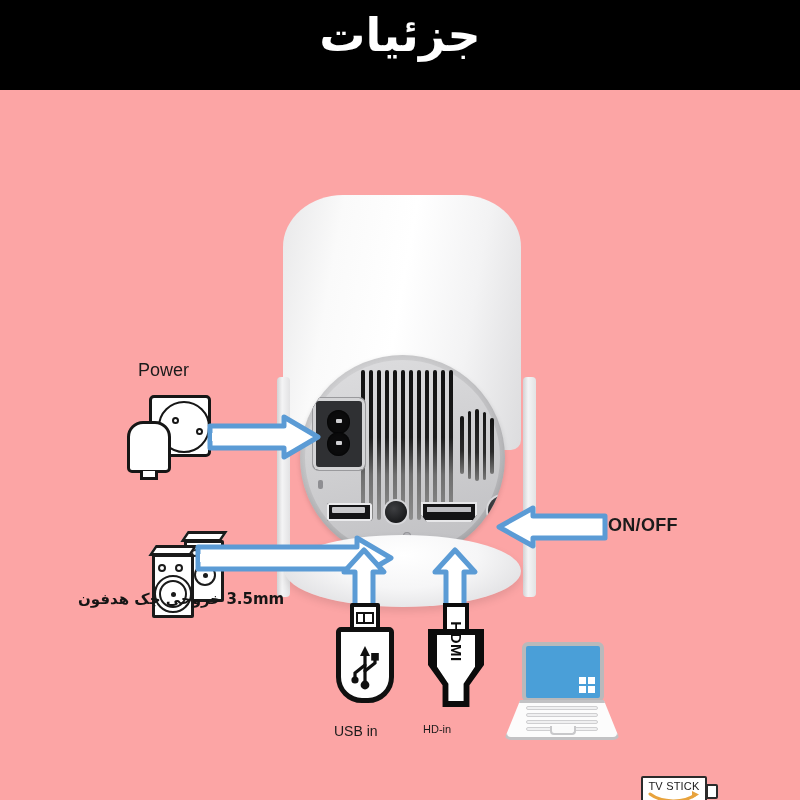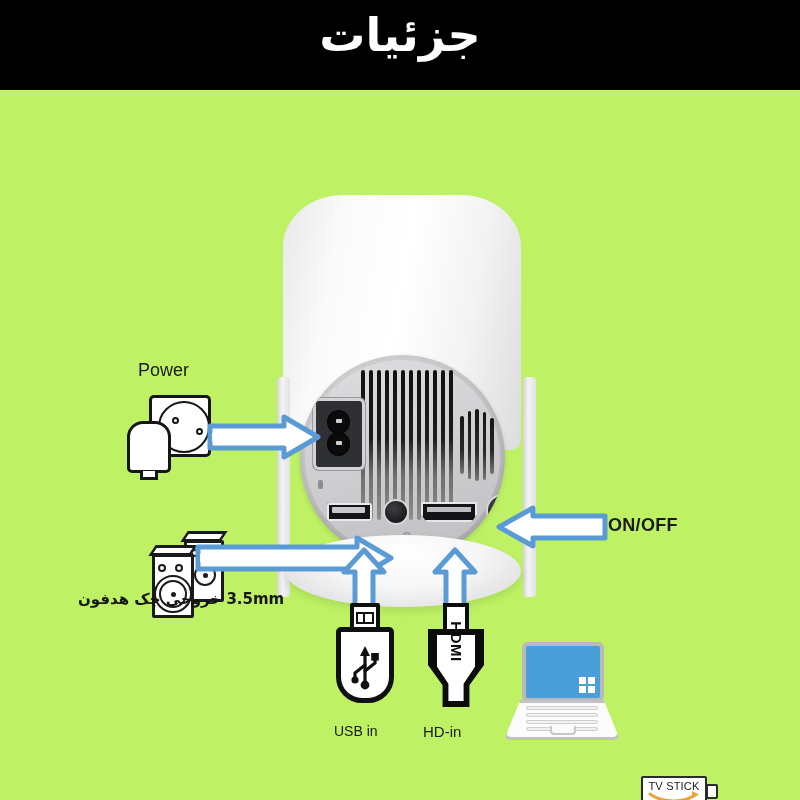--- a/index.html
+++ b/index.html
@@ -64,21 +64,21 @@
     color: #ffffff;
     font-size: 46px; font-weight: bold;
     direction: rtl;
     font-family: "DejaVu Sans", sans-serif;
   }
 
   
   .stage {
     position: absolute; left: 0; top: 90px;
     width: 800px; height: 710px;
-    background: #bef264;
+    background: #fca5a5;
   }
 
   
   .projector { position: absolute; left: 255px; top: 105px; width: 300px; height: 530px; }
   .proj-body {
     position: absolute; left: 28px; top: 0;
     width: 238px; height: 255px;
     background: linear-gradient(100deg,#e8e8e9 0%,#fafafa 22%,#ffffff 48%,#f3f3f4 74%,#dcdcde 100%);
     border-radius: 60px 60px 10px 10px / 52px 52px 10px 10px;
   }
@@ -196,21 +196,21 @@
   
   .label {
     position: absolute;
     color: #1b1b1b;
     font-size: 17px;
     white-space: nowrap;
   }
   .label-power   { left: 138px; top: 270px; font-size: 18px; }
   .label-onoff   { left: 608px; top: 425px; font-size: 18px; font-weight: 600; letter-spacing: 0.3px; }
   .label-usbin   { left: 334px; top: 633px; font-size: 14px; }
-  .label-hdin    { left: 423px; top: 633px; font-size: 15px; }
+  .label-hdin    { left: 423px; top: 633px; font-size: 11px; }
   .label-jack {
     left: 78px; top: 500px;
     font-size: 15px; font-weight: bold;
     direction: rtl;
     font-family: "DejaVu Sans", sans-serif;
     color: #151515;
   }
 
   
   .icon-socket { position:absolute; left:125px; top:305px; width:95px; height:105px; }

